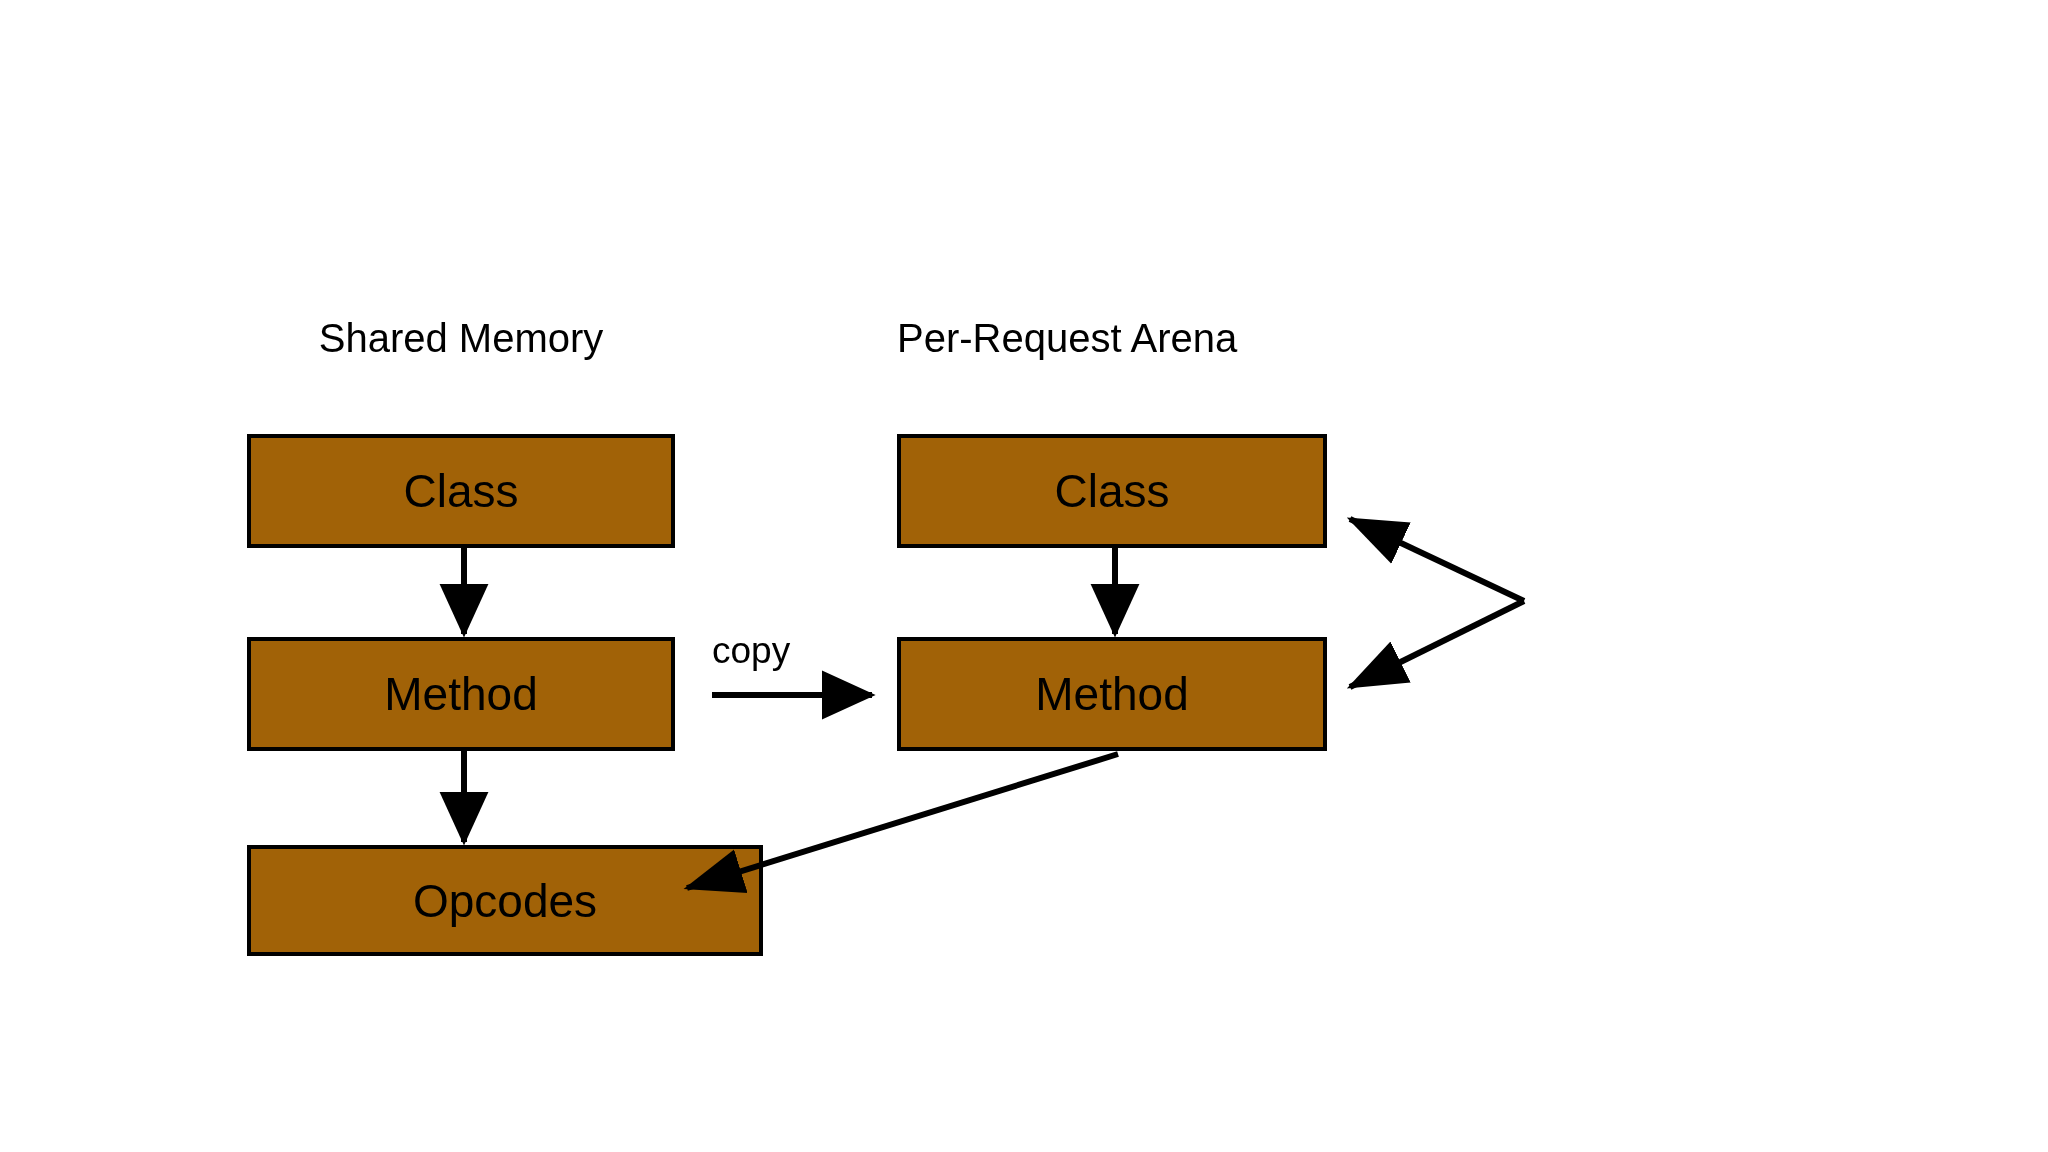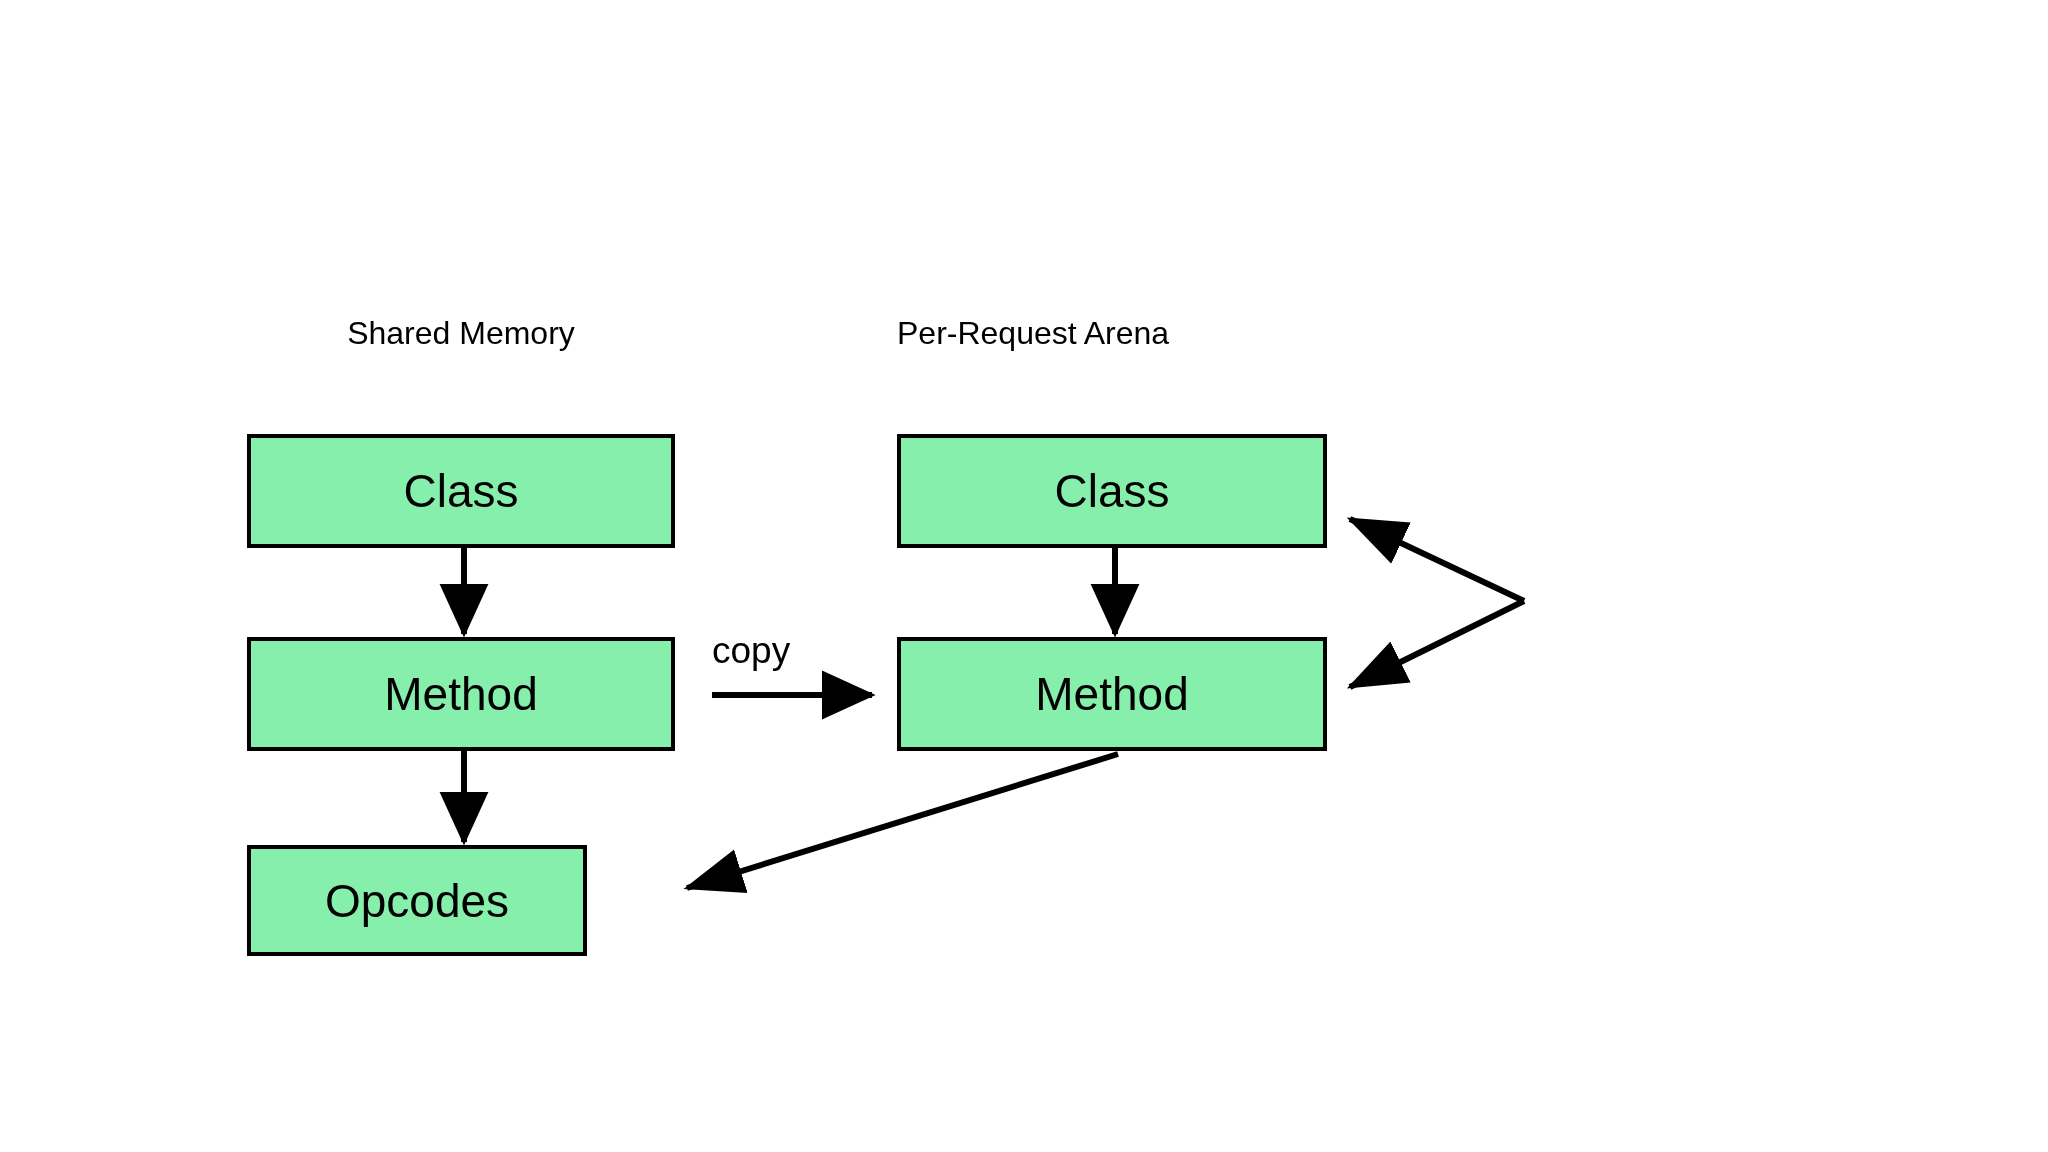--- a/index.html
+++ b/index.html
@@ -31,47 +31,47 @@
     text-align: center;
     font-size: 96px;
     line-height: 1.05;
     font-weight: 400;
     letter-spacing: 0.5px;
     color: #000000;
   }
 
   .column-heading {
     position: absolute;
-    font-size: 32px;
+    font-size: 40px;
     line-height: 1.1;
     font-weight: 400;
     white-space: nowrap;
     color: #000000;
   }
   .column-heading.left  { left: 247px; top: 316px; width: 428px; text-align: center; }
   .column-heading.right { left: 897px; top: 316px; width: 430px; }
 
   .node-box {
     position: absolute;
     box-sizing: border-box;
     border: 4px solid #000000;
-    background: #86efac;
+    background: #a16207;
     display: flex;
     align-items: center;
     justify-content: center;
     font-size: 46px;
     line-height: 1;
     font-weight: 400;
     color: #000000;
   }
 
   
   .box-sm-class   { left: 247px; top: 434px; width: 428px; height: 114px; }
   .box-sm-method  { left: 247px; top: 637px; width: 428px; height: 114px; }
-  .box-sm-opcodes { left: 247px; top: 845px; width: 340px; height: 111px; }
+  .box-sm-opcodes { left: 247px; top: 845px; width: 516px; height: 111px; }
 
   
   .box-pr-class   { left: 897px; top: 434px; width: 430px; height: 114px; }
   .box-pr-method  { left: 897px; top: 637px; width: 430px; height: 114px; }
 
   .edge-label {
     position: absolute;
     font-size: 37px;
     line-height: 1.05;
     font-weight: 400;

